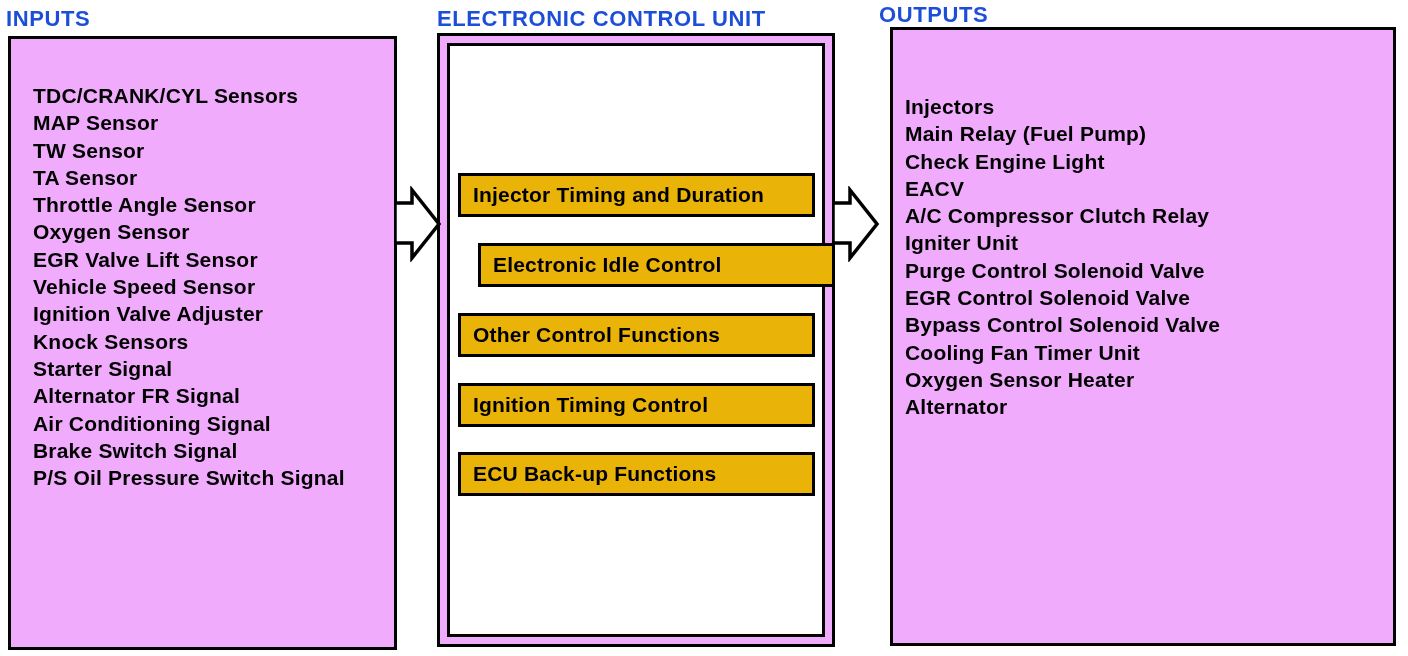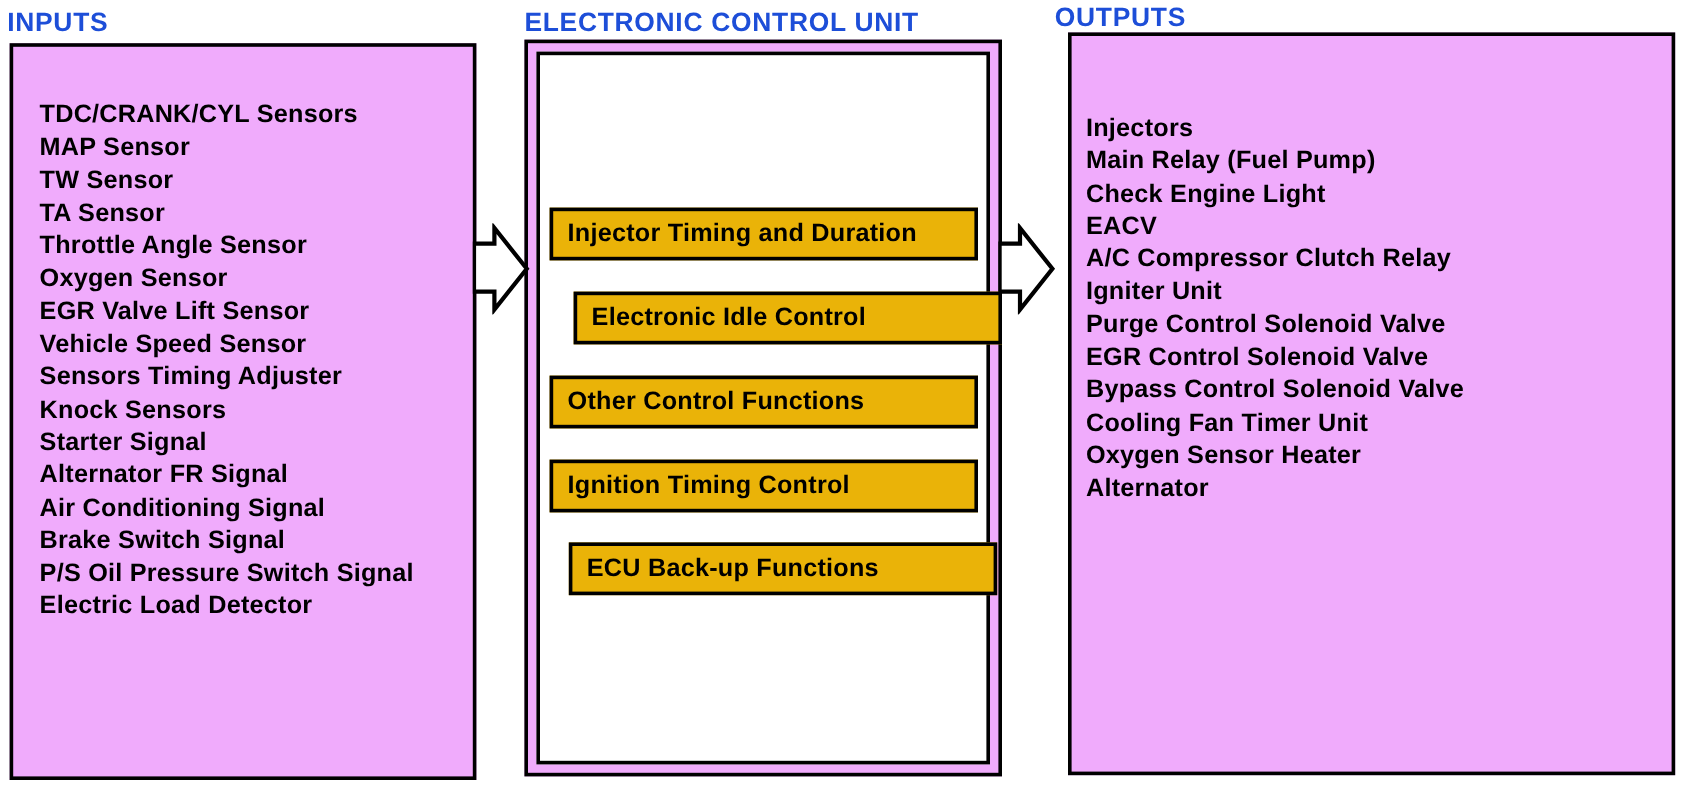--- a/index.html
+++ b/index.html
@@ -88,28 +88,27 @@
   <div class="outline-box" style="left:8px; top:36px; width:389px; height:614px;">
     <div class="item-list inputs-list">
       <div class="list-item">TDC/CRANK/CYL Sensors</div>
       <div class="list-item">MAP Sensor</div>
       <div class="list-item">TW Sensor</div>
       <div class="list-item">TA Sensor</div>
       <div class="list-item">Throttle Angle Sensor</div>
       <div class="list-item">Oxygen Sensor</div>
       <div class="list-item">EGR Valve Lift Sensor</div>
       <div class="list-item">Vehicle Speed Sensor</div>
-      <div class="list-item">Sensors Timing Adjuster</div>
+      <div class="list-item">Ignition Valve Adjuster</div>
       <div class="list-item">Knock Sensors</div>
       <div class="list-item">Starter Signal</div>
       <div class="list-item">Alternator FR Signal</div>
       <div class="list-item">Air Conditioning Signal</div>
       <div class="list-item">Brake Switch Signal</div>
       <div class="list-item">P/S Oil Pressure Switch Signal</div>
-      <div class="list-item">Electric Load Detector</div>
     </div>
   </div>
 
   <svg class="flow-arrow" style="left:394px; top:186px;" width="48" height="76" viewBox="0 0 48 76">
     <polygon points="1,17 18,17 18,4 45,38 18,72 18,57 1,57" fill="#ffffff" stroke="#000000" stroke-width="3.5" stroke-linejoin="miter"></polygon>
   </svg>
 
   <div class="col-header" style="left:437px; top:6px;">ELECTRONIC CONTROL UNIT</div>
   <div class="outline-box" style="left:437px; top:33px; width:398px; height:614px;">
     <div class="inner-box"></div>
@@ -119,21 +118,21 @@
   </div>
   <div class="func-box" style="top:243px;margin-left:20px;">
     <span>Electronic Idle Control</span>
   </div>
   <div class="func-box" style="top:313px;">
     <span>Other Control Functions</span>
   </div>
   <div class="func-box" style="top:383px;">
     <span>Ignition Timing Control</span>
   </div>
-  <div class="func-box" style="top:452px;margin-left:16px;">
+  <div class="func-box" style="top:452px;">
     <span>ECU Back-up Functions</span>
   </div>
 
   <svg class="flow-arrow" style="left:832px; top:186px;" width="48" height="76" viewBox="0 0 48 76">
     <polygon points="1,17 18,17 18,4 45,38 18,72 18,57 1,57" fill="#ffffff" stroke="#000000" stroke-width="3.5" stroke-linejoin="miter"></polygon>
   </svg>
 
   <div class="col-header" style="left:879px; top:2px;">OUTPUTS</div>
   <div class="outline-box" style="left:878px; top:27px; width:506px; height:619px;margin-left:12px;">
     <div class="item-list outputs-list">

